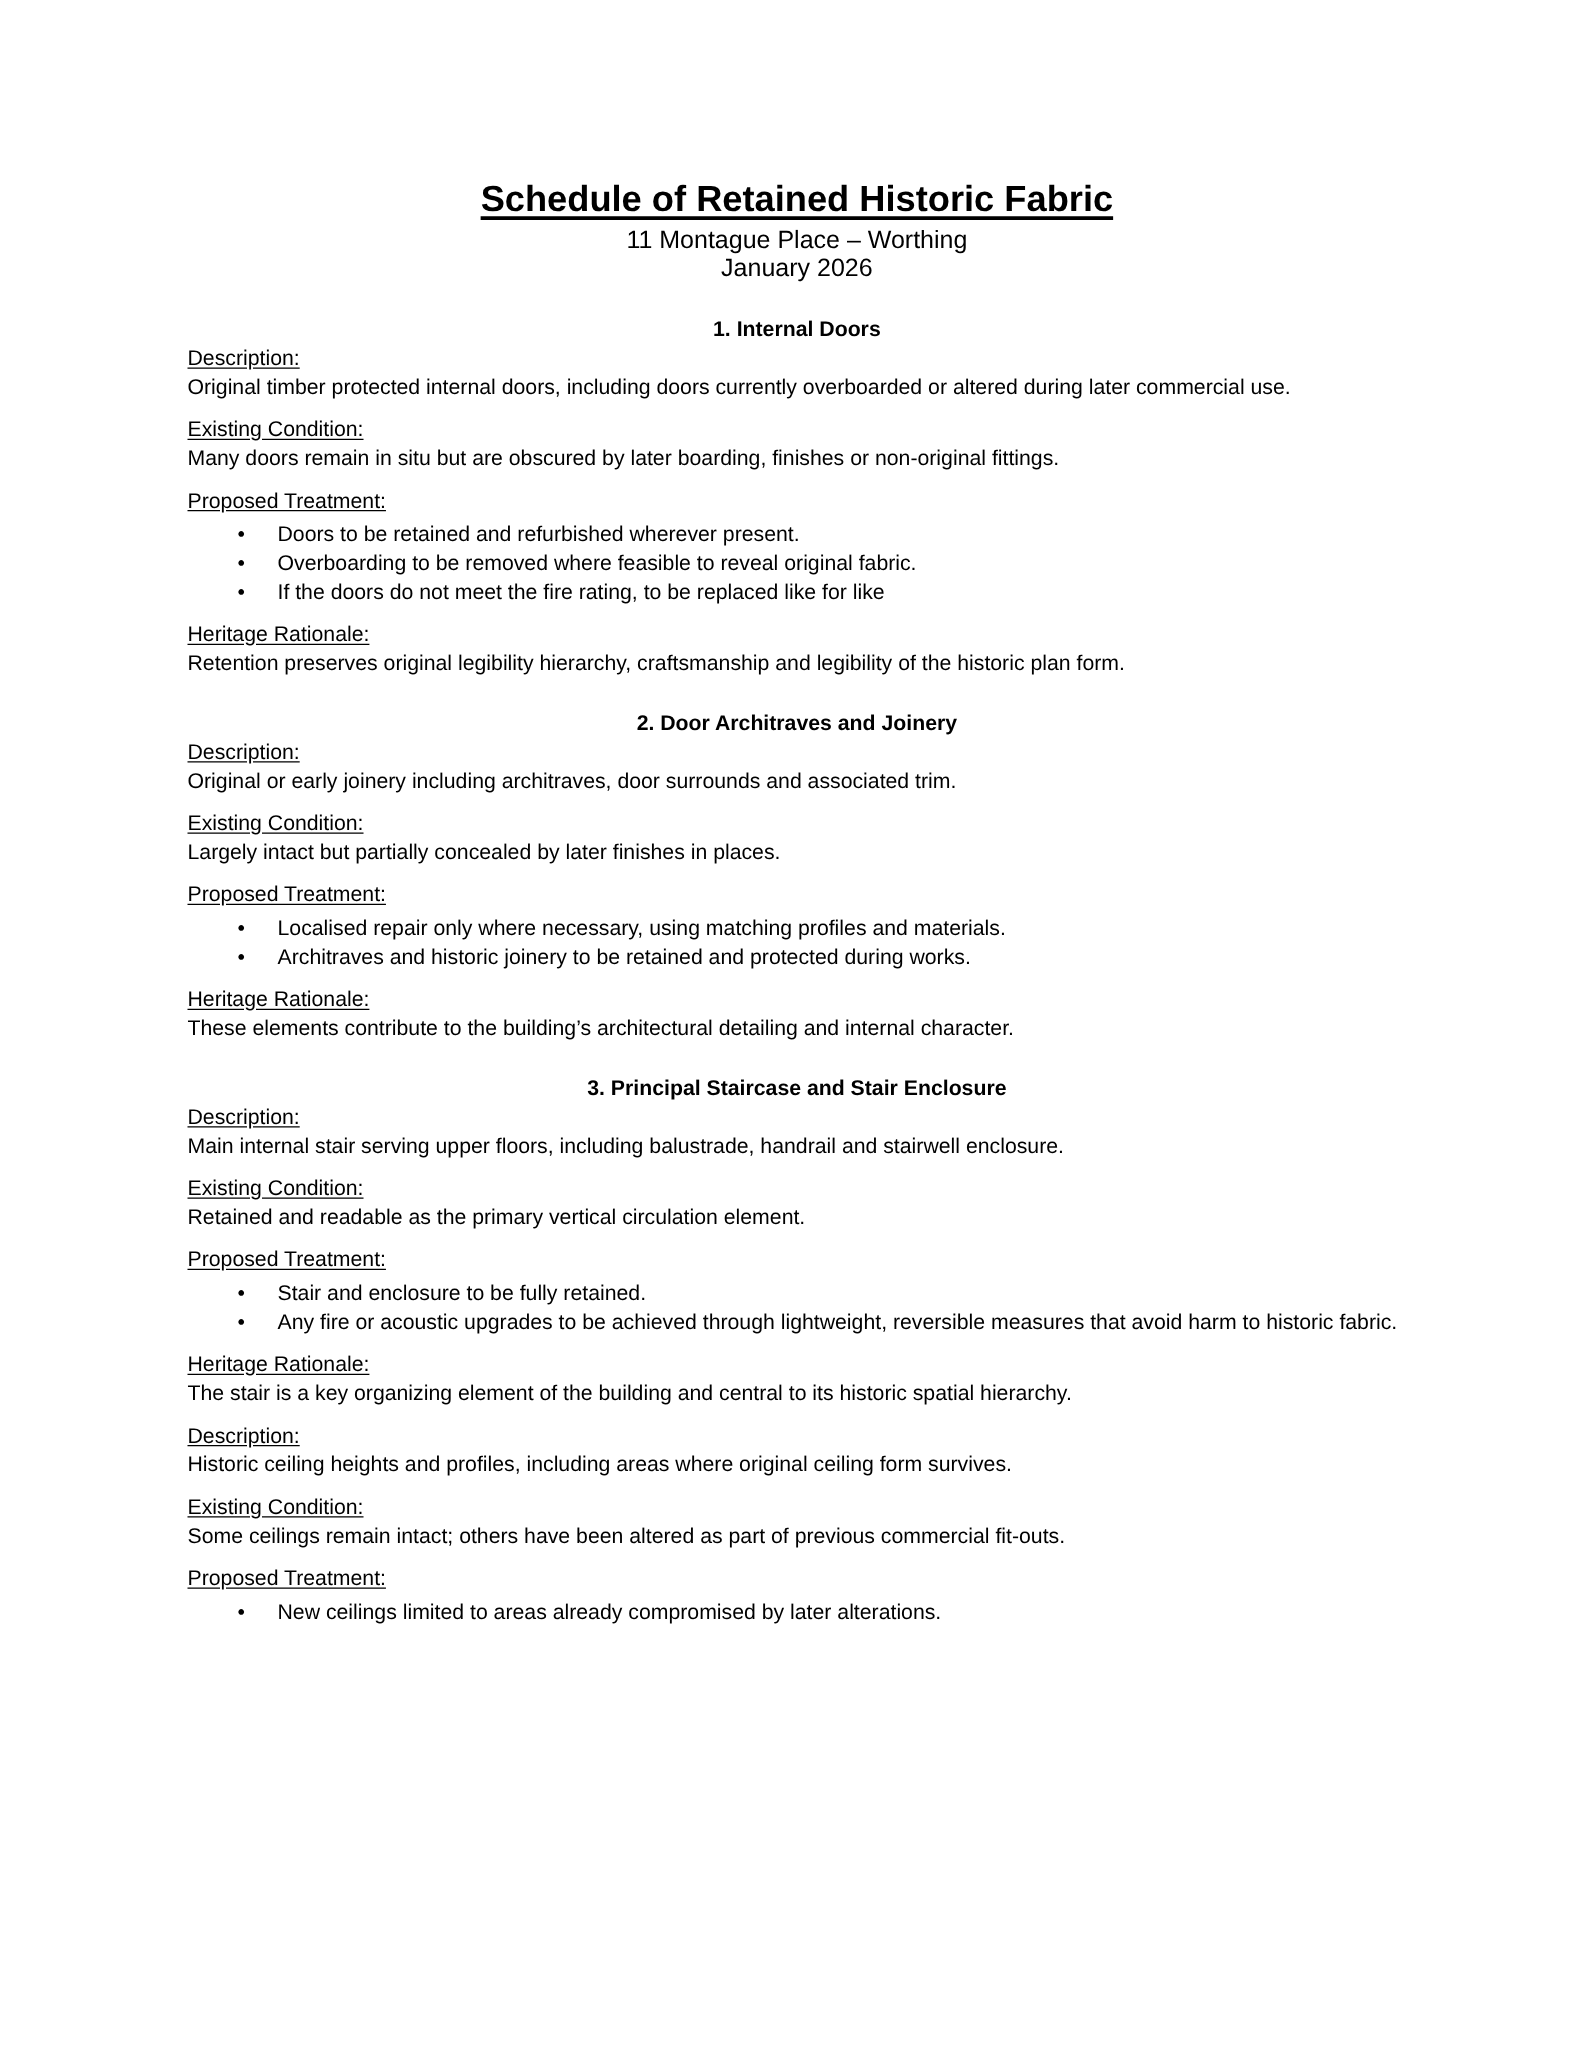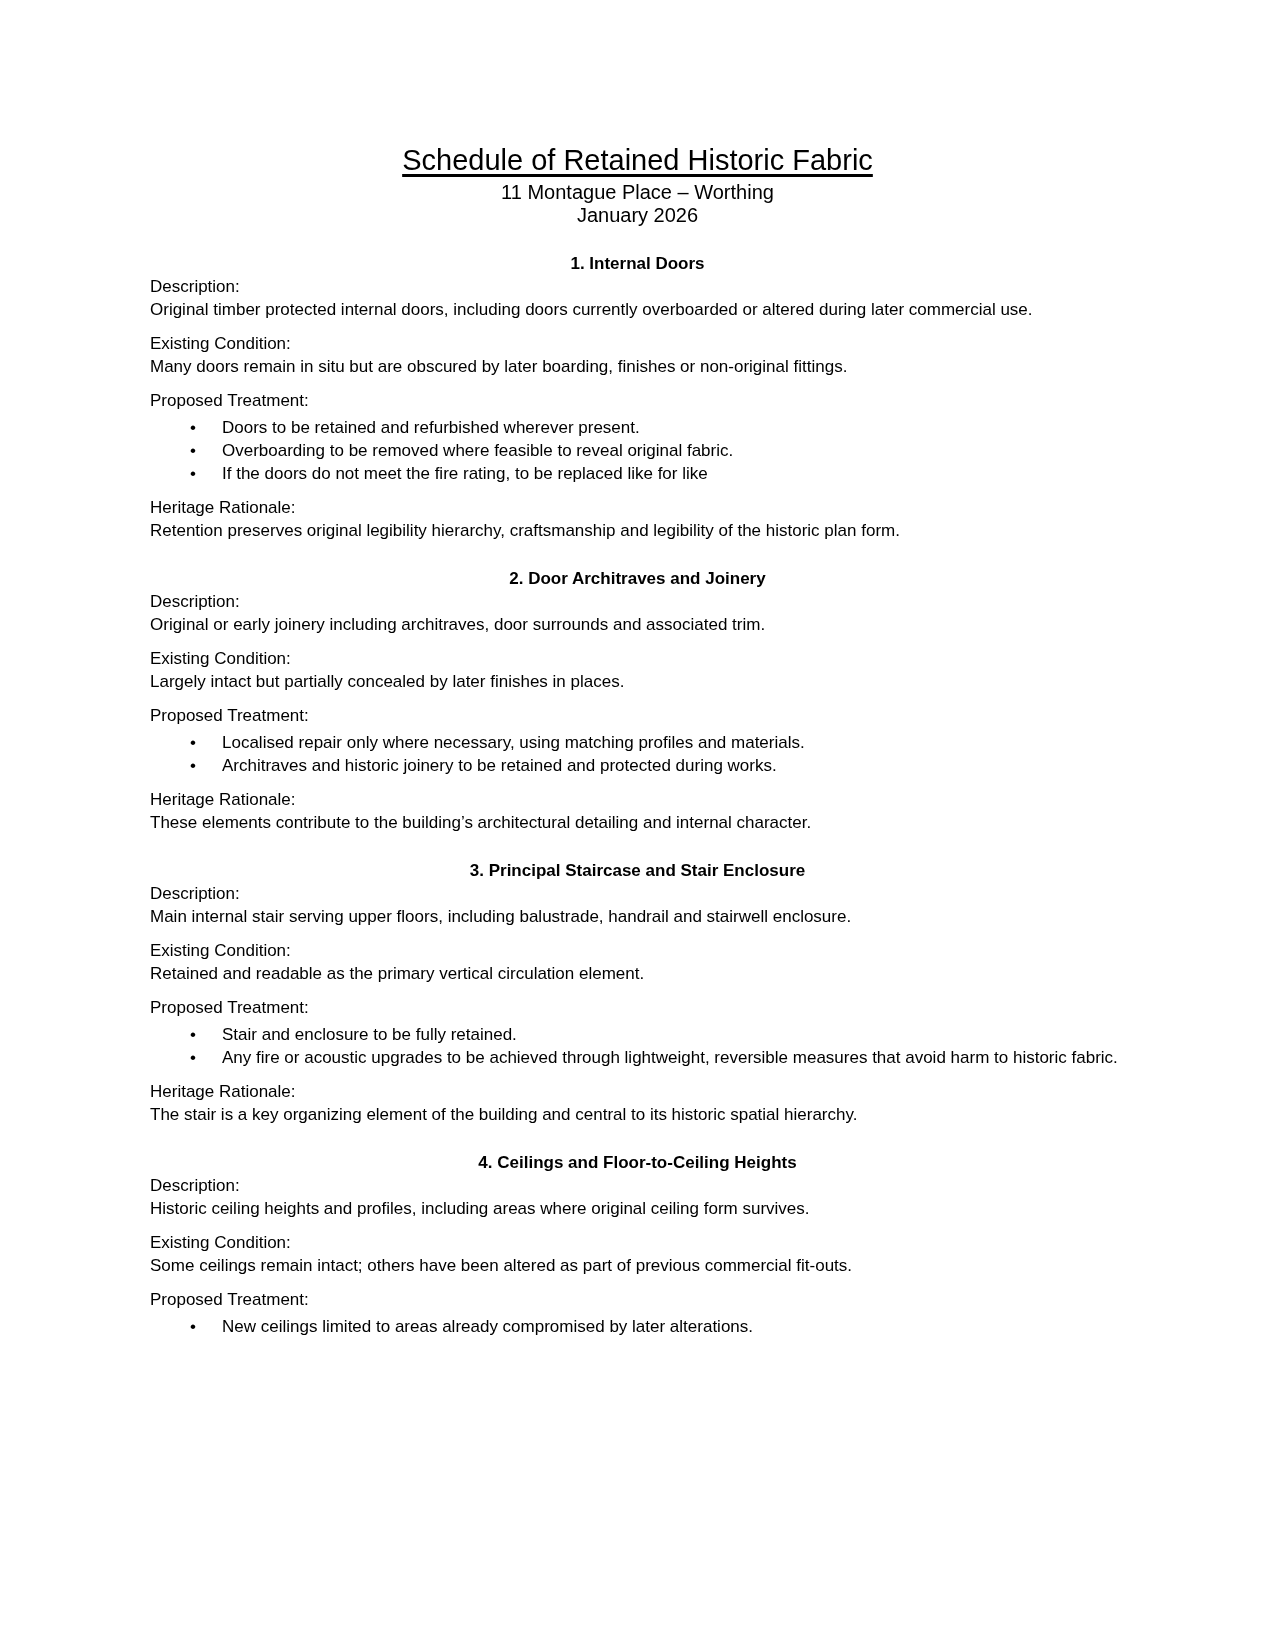--- a/index.html
+++ b/index.html
@@ -13,35 +13,36 @@
     font-family: "Liberation Sans", sans-serif;
     font-size: 17px;
     line-height: 23px;
     padding: 142px 150px 40px 150px;
     overflow: hidden;
   }
   .doc-header { text-align: center; margin-bottom: 14px; }
   .doc-title {
     font-size: 29px;
     line-height: 36px;
-    font-weight: normal;
+    font-weight: bold;
     text-decoration: underline;
     text-decoration-thickness: 2.5px;
     text-underline-offset: 4px;
     margin-bottom: 3px;
   }
   .doc-subtitle { font-size: 20px; line-height: 23px; }
   .section-heading {
     font-size: 17px;
     line-height: 23px;
     font-weight: bold;
     margin-top: 25px;
     text-align: center;
   }
   .label {
+    text-decoration: underline;
     text-underline-offset: 2px;
     margin-top: 11px;
   }
   .section-heading + .label { margin-top: 0; }
   .body-text { margin: 0; }
   .bullet-list { list-style: none; margin: 4px; padding: 0; }
   .bullet-item { position: relative; padding-left: 68px; }
   .bullet-item::before {
     content: "\2022";
     position: absolute;
@@ -112,21 +113,20 @@
     <ul class="bullet-list">
       <li class="bullet-item">Stair and enclosure to be fully retained.</li>
       <li class="bullet-item">Any fire or acoustic upgrades to be achieved through lightweight, reversible measures that avoid harm to historic fabric.</li>
     </ul>
 
     <div class="label">Heritage Rationale:</div>
     <p class="body-text">The stair is a key organizing element of the building and central to its historic spatial hierarchy.</p>
   </section>
 
   <section>
-    <h2 class="section-heading">4. Ceilings and Floor-to-Ceiling Heights</h2>
 
     <div class="label">Description:</div>
     <p class="body-text">Historic ceiling heights and profiles, including areas where original ceiling form survives.</p>
 
     <div class="label">Existing Condition:</div>
     <p class="body-text">Some ceilings remain intact; others have been altered as part of previous commercial fit-outs.</p>
 
     <div class="label">Proposed Treatment:</div>
     <ul class="bullet-list">
       <li class="bullet-item">New ceilings limited to areas already compromised by later alterations.</li>

